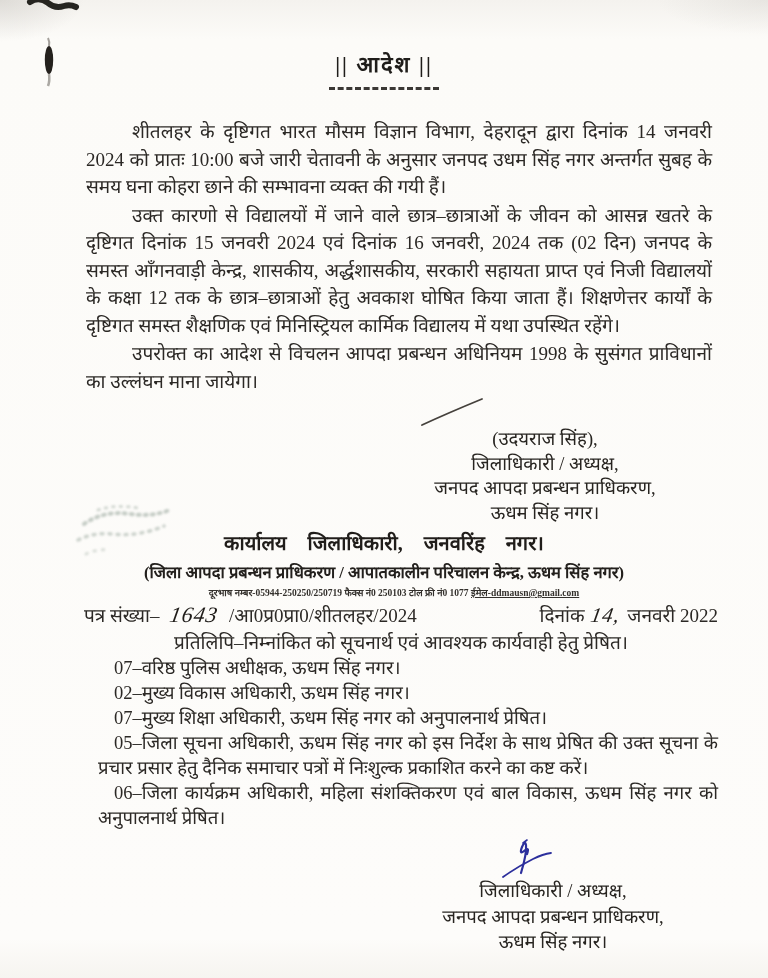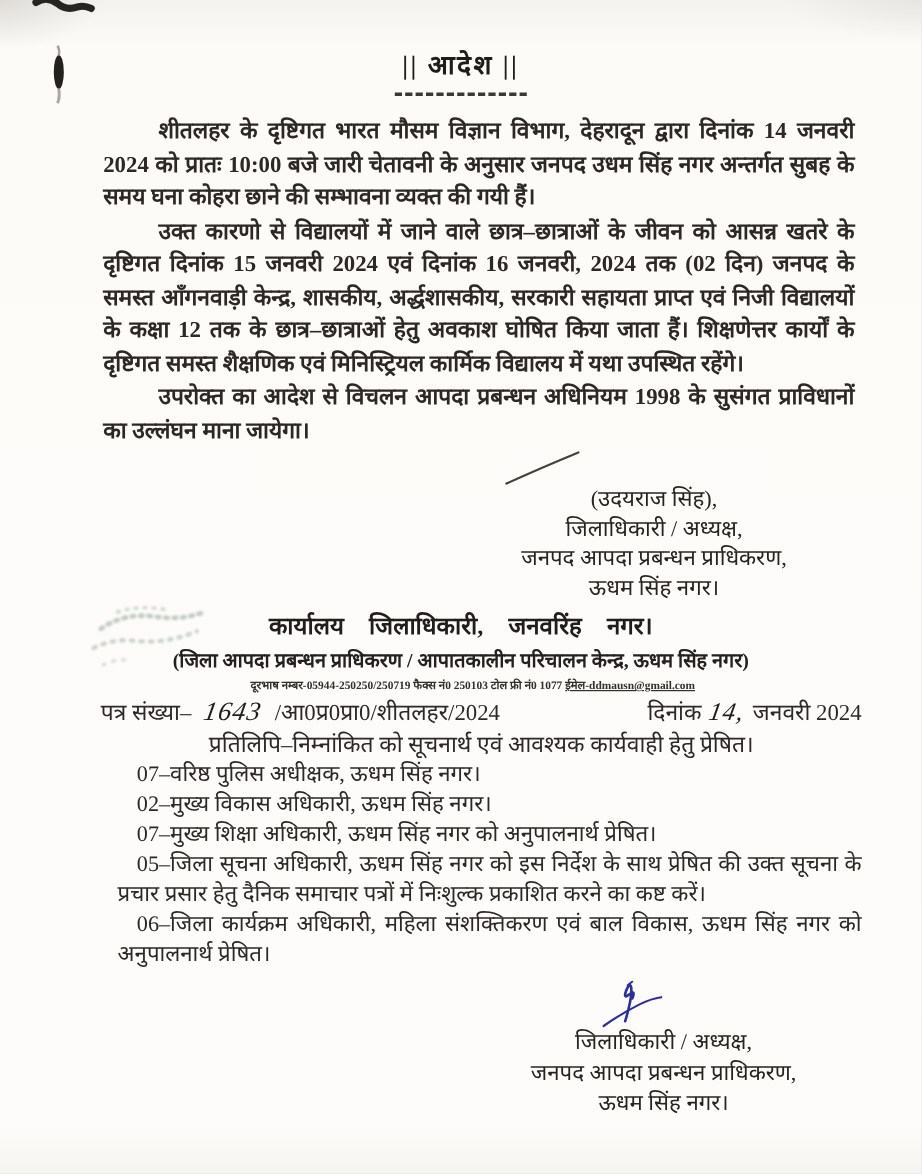--- a/index.html
+++ b/index.html
@@ -8,24 +8,24 @@
     width:768px;height:978px;
     margin:0 auto;
     background:
       radial-gradient(120px 60px at 0% 0%, rgba(120,115,108,.18), rgba(0,0,0,0) 70%),
       radial-gradient(160px 50px at 100% 0%, rgba(120,115,108,.10), rgba(0,0,0,0) 70%),
       linear-gradient(180deg,#f4f2ee 0%, #fcfbf8 4%, #fdfcfa 96%, #f6f4f0 100%);
     overflow:hidden;
     font-family:"Liberation Serif","DejaVu Serif",serif;
     color:#2b2825;
   }
-  .heading-wrap{padding-top:38px;text-align:center;}
+  .heading-wrap{padding-top:48px;text-align:center;}
   .heading{font-size:22px;font-weight:bold;letter-spacing:2px;color:#1f1d1a;}
   .heading-rule{width:110px;margin:9px auto 0;border-top:3px dashed #3b3835;height:0;}
-  .body-text{margin-top:16px;font-weight:bold;}
+  .body-text{margin-top:28px;}
   .para{
     margin:0 56px 1px 86px;
     font-size:19px;line-height:27.5px;
     text-align:justify;text-indent:46px;
   }
   .sig-block{
     width:290px;margin:0 78px 0 auto;
     text-align:center;font-size:18.5px;line-height:24.5px;
     color:#272420;
   }
@@ -106,21 +106,21 @@
 
   <div class="letter-line">
     <span>
       <span>पत्र संख्या–</span>
       <span class="hw">1643</span>
       <span>/आ0प्र0प्रा0/शीतलहर/2024</span>
     </span>
     <span>
       <span>दिनांक</span>
       <span class="hw hw-day">14,</span>
-      <span>जनवरी 2024</span>
+      <span>जनवरी 2022</span>
     </span>
   </div>
 
   <div class="copy-intro">प्रतिलिपि–निम्नांकित को सूचनार्थ एवं आवश्यक कार्यवाही हेतु प्रेषित।</div>
 
   <ul class="copy-list">
     <li>07–वरिष्ठ पुलिस अधीक्षक, ऊधम सिंह नगर।</li>
     <li>02–मुख्य विकास अधिकारी, ऊधम सिंह नगर।</li>
     <li>07–मुख्य शिक्षा अधिकारी, ऊधम सिंह नगर को अनुपालनार्थ प्रेषित।</li>
     <li>05–जिला सूचना अधिकारी, ऊधम सिंह नगर को इस निर्देश के साथ प्रेषित की उक्त सूचना के प्रचार प्रसार हेतु दैनिक समाचार पत्रों में निःशुल्क प्रकाशित करने का कष्ट करें।</li>

